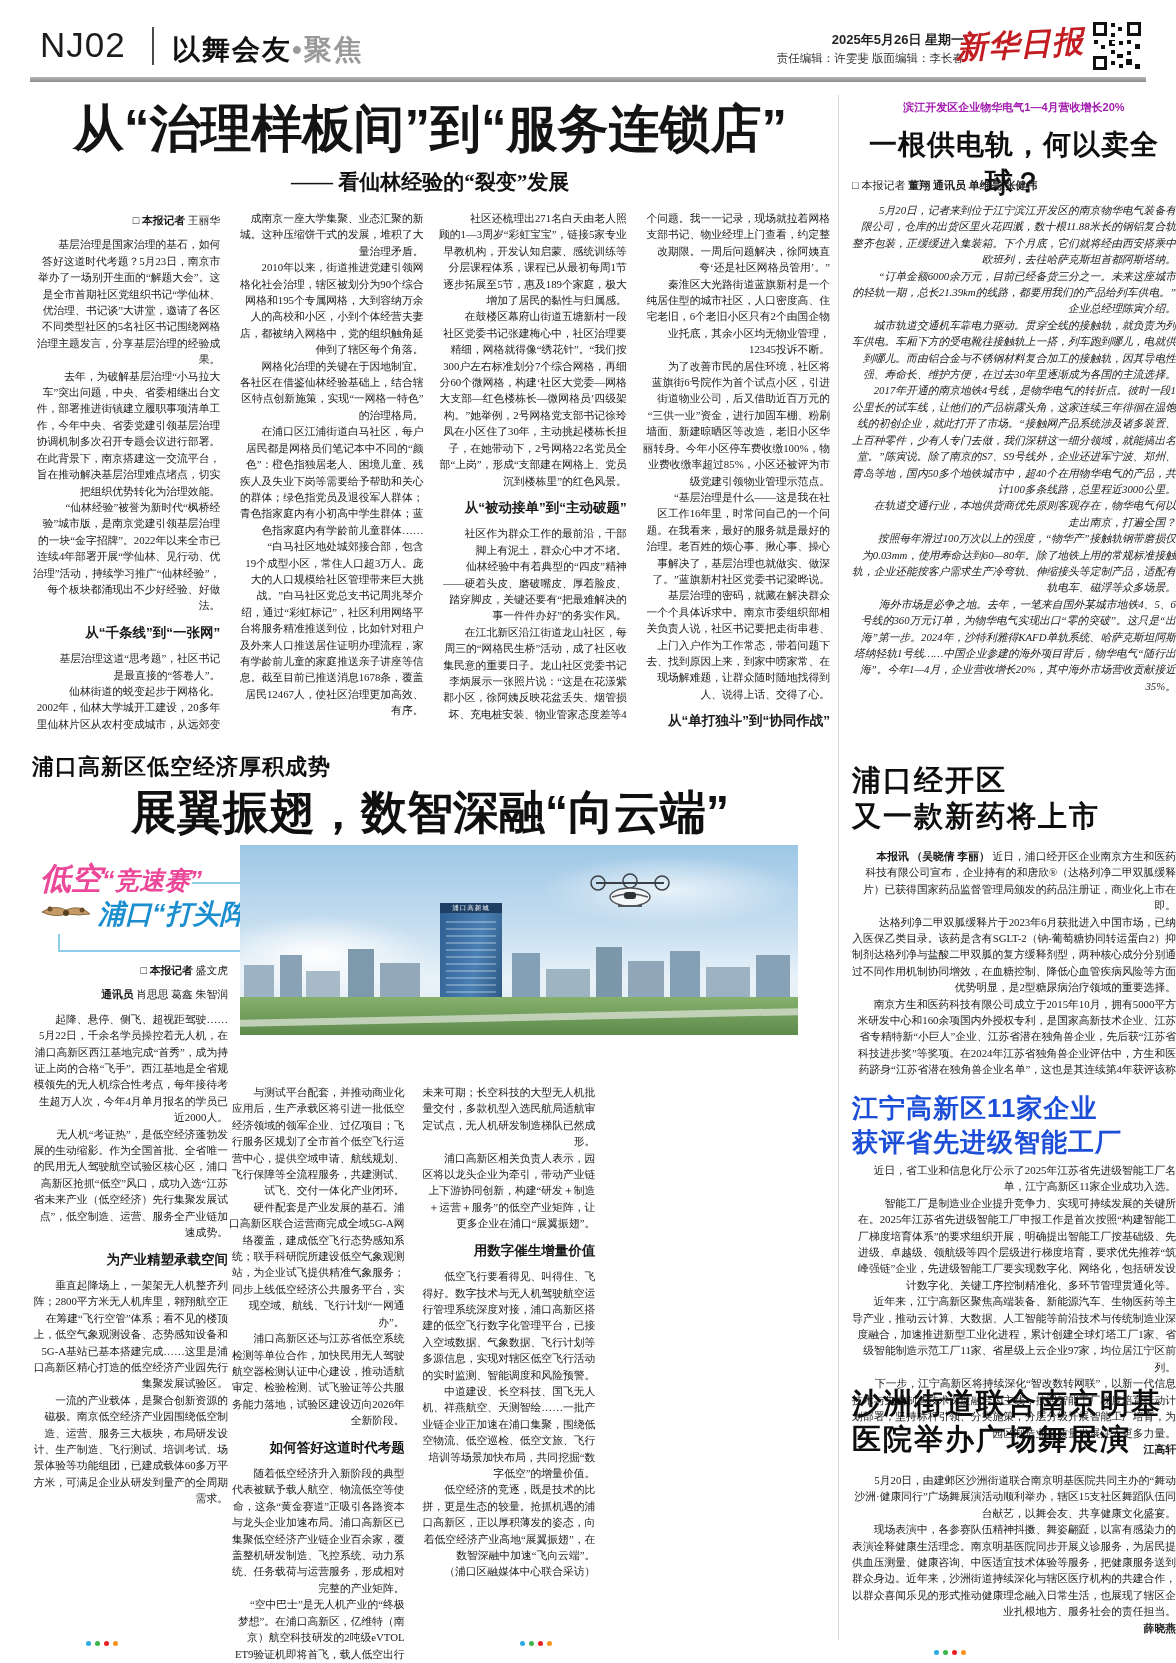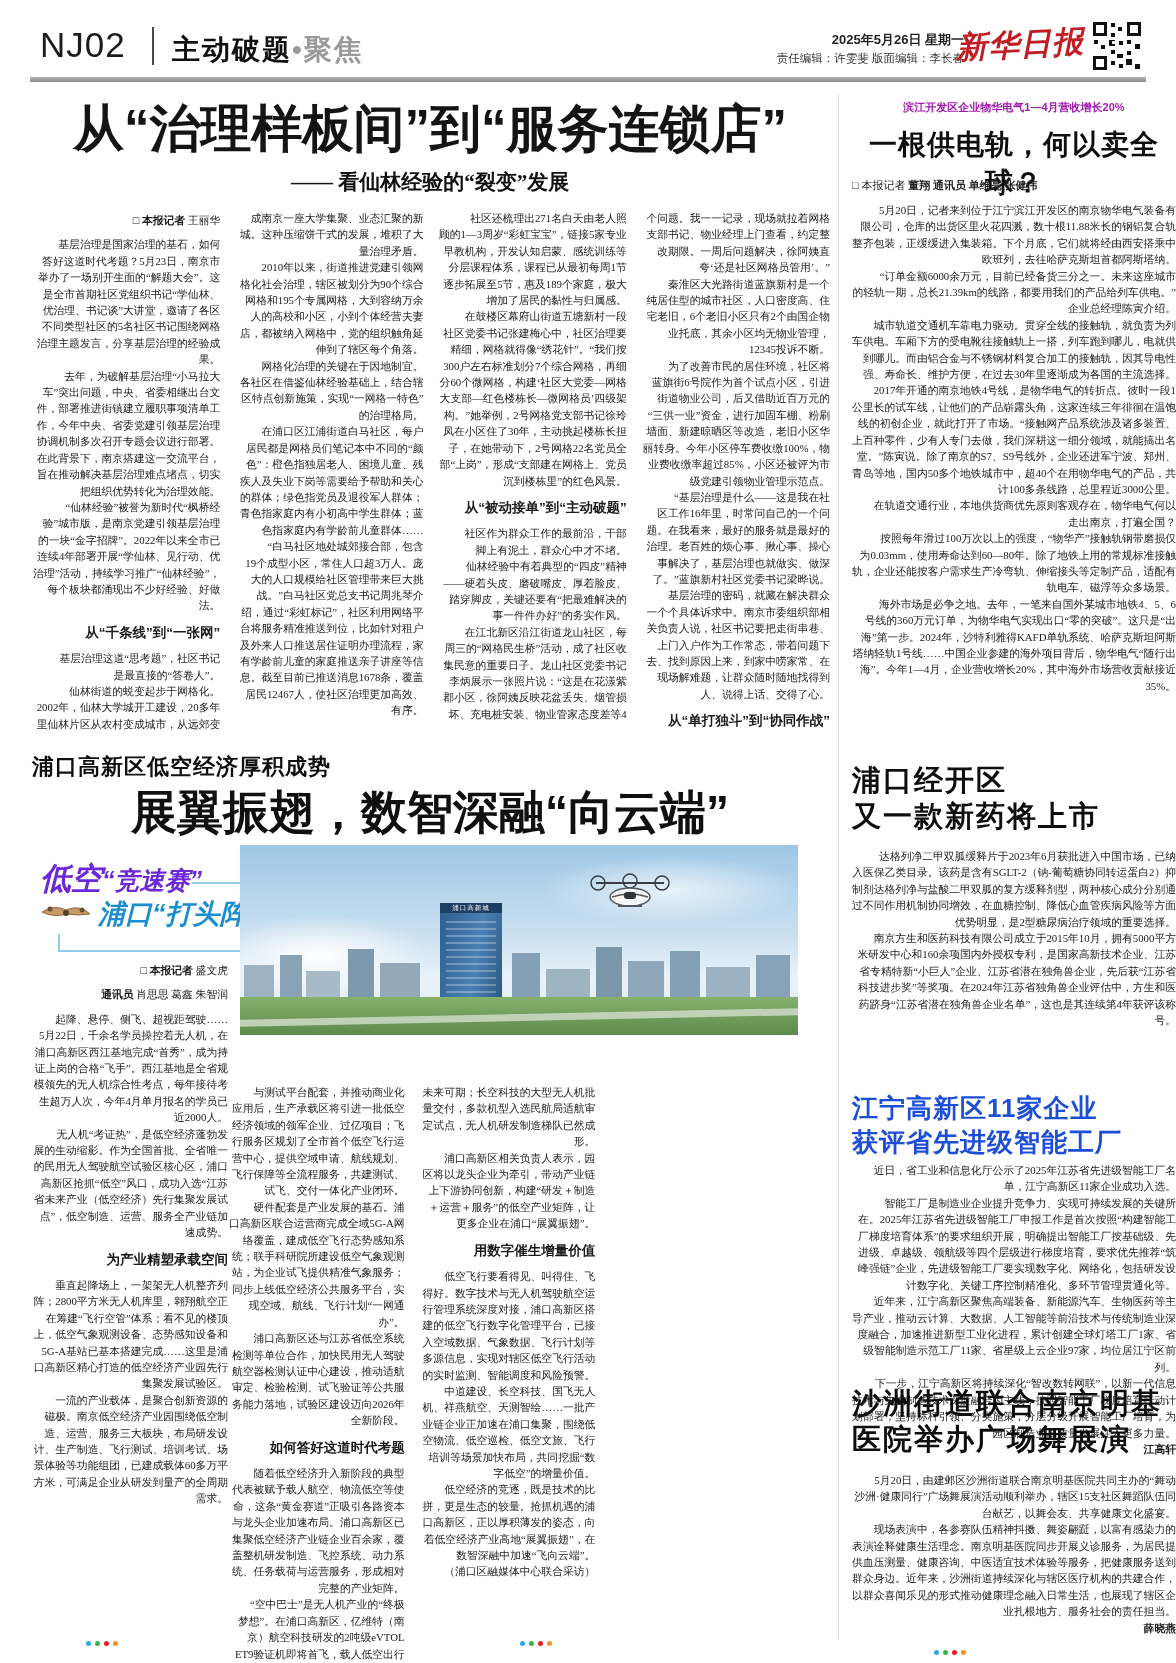--- a/index.html
+++ b/index.html
@@ -46,28 +46,28 @@
 
   .vdivider{position:absolute;left:838px;top:95px;width:1px;height:1545px;background:#d8d8d8;}
 
   
   .rail{position:absolute;left:852px;width:324px;}
   .rail-kicker{top:100px;font-size:11px;font-weight:700;text-align:center;
                font-family:"Liberation Sans","DejaVu Sans",sans-serif;color:#a21caf;}
   .rail-hl{top:126px;font-size:28px;font-weight:900;text-align:center;letter-spacing:1px;color:#0f0f0f;}
   .rail-by{top:176px;font-size:11px;color:#222;}
   .rail-by b{font-weight:700;}
-  .rail-flow{top:200px;height:540px;}
+  .rail-flow{top:200px;height:540px;font-style:italic;}
 
   
   .mid-kicker{position:absolute;left:32px;top:752px;font-size:22px;font-weight:700;color:#0f0f0f;letter-spacing:1px;}
   .mid-hl{position:absolute;left:30px;top:782px;width:800px;text-align:center;font-weight:900;
           font-size:46px;color:#101010;font-family:"Liberation Sans","DejaVu Sans",sans-serif;white-space:nowrap;}
   .badge{position:absolute;left:40px;top:852px;width:205px;height:100px;}
-  .badge .l1{position:absolute;left:0;top:6px;font-size:25px;font-weight:900;font-style:italic;color:#6d28d9;
+  .badge .l1{position:absolute;left:0;top:6px;font-size:25px;font-weight:900;font-style:italic;color:#ec4899;
              font-family:"Liberation Sans","DejaVu Sans",sans-serif;white-space:nowrap;}
   .badge .l1 .big{font-size:31px;}
   .badge .rule1{position:absolute;left:152px;top:30px;width:53px;height:2px;background:#8fccea;}
   .badge .rule2{position:absolute;right:0;top:30px;width:2px;height:52px;background:#8fccea;}
   .badge .rule3{position:absolute;left:18px;bottom:0;width:187px;height:2px;background:#8fccea;}
   .badge .rule4{position:absolute;left:18px;bottom:0;width:2px;height:18px;background:#8fccea;}
   .badge .l2{position:absolute;left:58px;top:44px;font-size:27px;font-weight:900;font-style:italic;color:#1b8ed0;
              font-family:"Liberation Sans","DejaVu Sans",sans-serif;white-space:nowrap;}
   .badge svg{position:absolute;left:0;top:48px;}
   .la-colA{position:absolute;left:32px;top:960px;width:196px;height:676px;}
@@ -108,21 +108,21 @@
   .dots .dot{display:inline-block;width:5px;height:5px;border-radius:50%;margin-right:4px;vertical-align:top;}
 </style>
 </head>
 <body>
 
 <div class="page">
 
   <div class="edition">NJ02</div>
   <div class="hdr-vline"></div>
   <div class="section-name">
-    <span>主动破题</span><span class="sub">•</span><span class="sub">聚焦</span>
+    <span>以舞会友</span><span class="sub">•</span><span class="sub">聚焦</span>
   </div>
   <div class="hdr-right">
     <div class="hdr-date">2025年5月26日  星期一</div>
     <div class="hdr-editors">责任编辑：许雯斐    版面编辑：李长春</div>
   </div>
   <div class="masthead">新华日报</div>
   <svg class="qr" viewBox="0 0 50 50">
     <rect width="50" height="50" fill="#fff"></rect>
     <g fill="#111">
       <rect x="1" y="1" width="14" height="14"></rect>
@@ -272,20 +272,21 @@
       <p class="fl-p">中道建设、长空科技、国飞无人机、祥燕航空、天测智绘……一批产业链企业正加速在浦口集聚，围绕低空物流、低空巡检、低空文旅、飞行培训等场景加快布局，共同挖掘“数字低空”的增量价值。</p>
       <p class="fl-p">低空经济的竞逐，既是技术的比拼，更是生态的较量。抢抓机遇的浦口高新区，正以厚积薄发的姿态，向着低空经济产业高地“展翼振翅”，在数智深融中加速“飞向云端”。</p>
       <p class="fl-cap">（浦口区融媒体中心联合采访）</p>
     </div>
 
   <div class="rail sb-hl-serif pk-hl" style="position:absolute;">
     <div>浦口经开区</div>
     <div>又一款新药将上市</div>
   </div>
   <div class="rail flow pk-flow" style="position:absolute;">
+      <p class="fl-p"><b>本报讯 （吴晓倩 李丽） </b>近日，浦口经开区企业南京方生和医药科技有限公司宣布，企业持有的和唐欣®（达格列净二甲双胍缓释片）已获得国家药品监督管理局颁发的药品注册证，商业化上市在即。</p>
       <p class="fl-p">达格列净二甲双胍缓释片于2023年6月获批进入中国市场，已纳入医保乙类目录。该药是含有SGLT-2（钠-葡萄糖协同转运蛋白2）抑制剂达格列净与盐酸二甲双胍的复方缓释剂型，两种核心成分分别通过不同作用机制协同增效，在血糖控制、降低心血管疾病风险等方面优势明显，是2型糖尿病治疗领域的重要选择。</p>
       <p class="fl-p">南京方生和医药科技有限公司成立于2015年10月，拥有5000平方米研发中心和160余项国内外授权专利，是国家高新技术企业、江苏省专精特新“小巨人”企业、江苏省潜在独角兽企业，先后获“江苏省科技进步奖”等奖项。在2024年江苏省独角兽企业评估中，方生和医药跻身“江苏省潜在独角兽企业名单”，这也是其连续第4年获评该称号。</p>
     </div>
 
   <div class="rail sb-hl-sans jn-hl" style="position:absolute;">
     <div>江宁高新区11家企业</div>
     <div>获评省先进级智能工厂</div>
   </div>
   <div class="rail flow jn-flow" style="position:absolute;">
       <p class="fl-p">近日，省工业和信息化厅公示了2025年江苏省先进级智能工厂名单，江宁高新区11家企业成功入选。</p>

